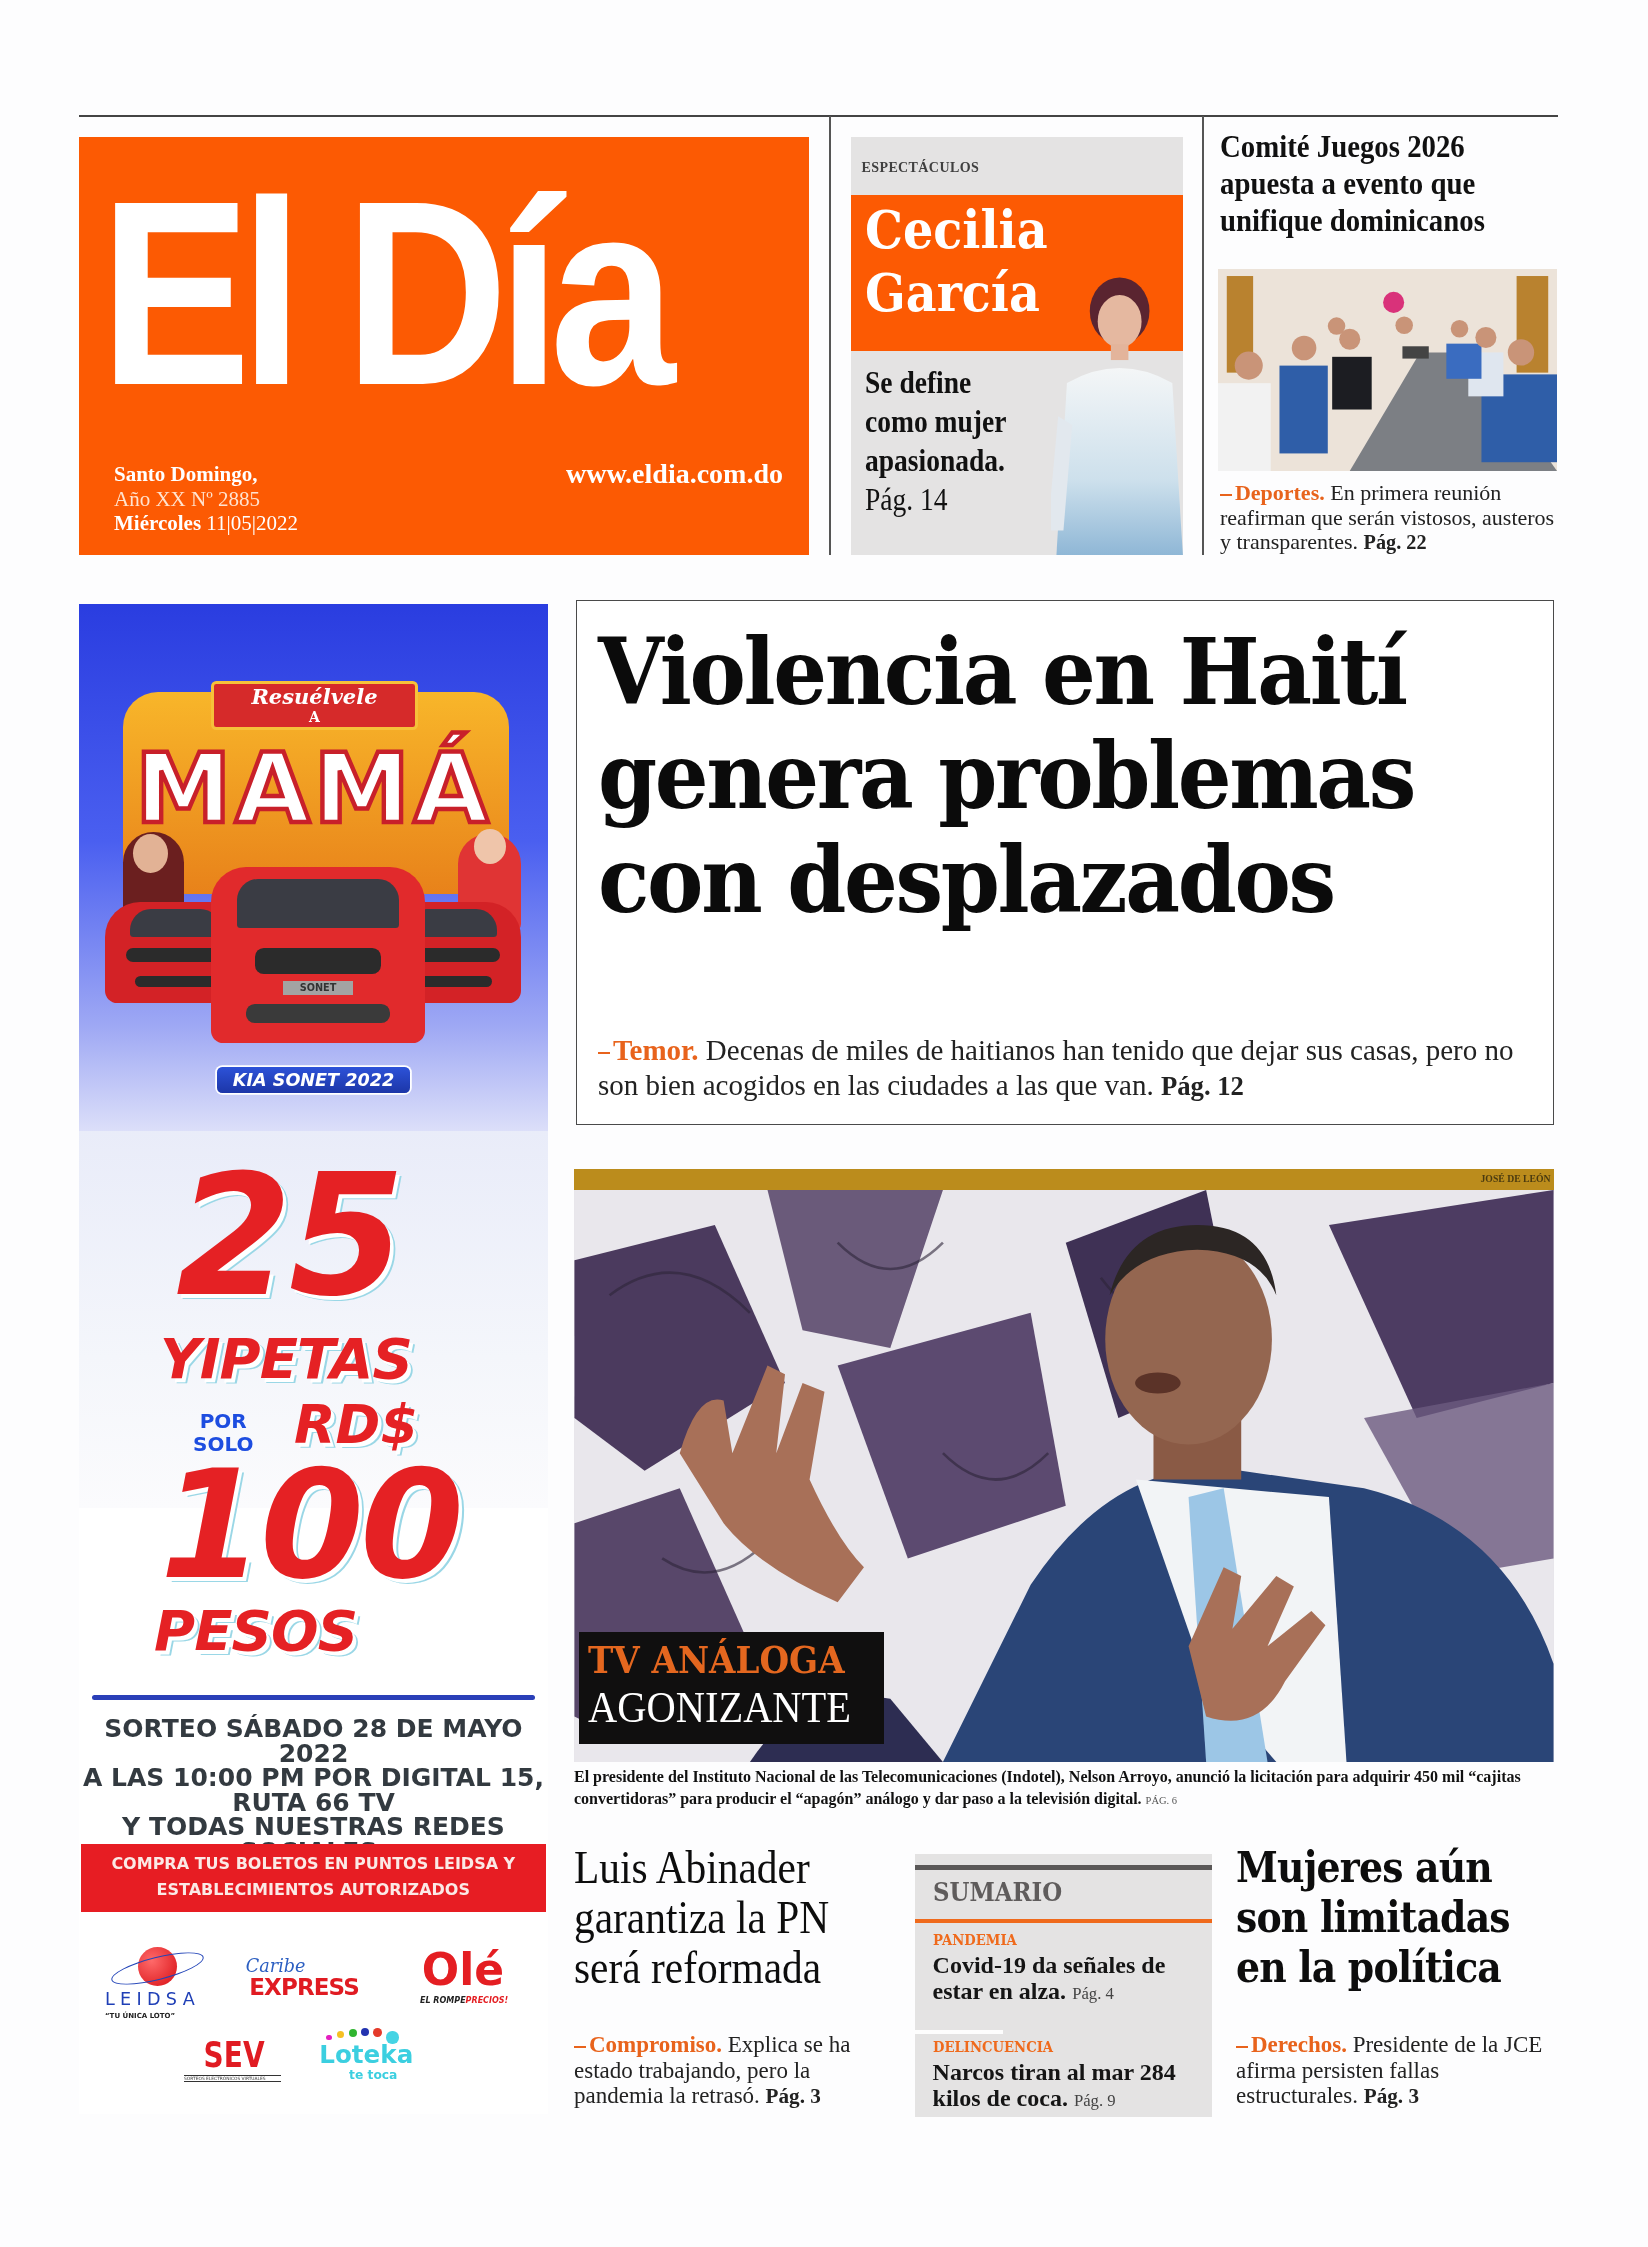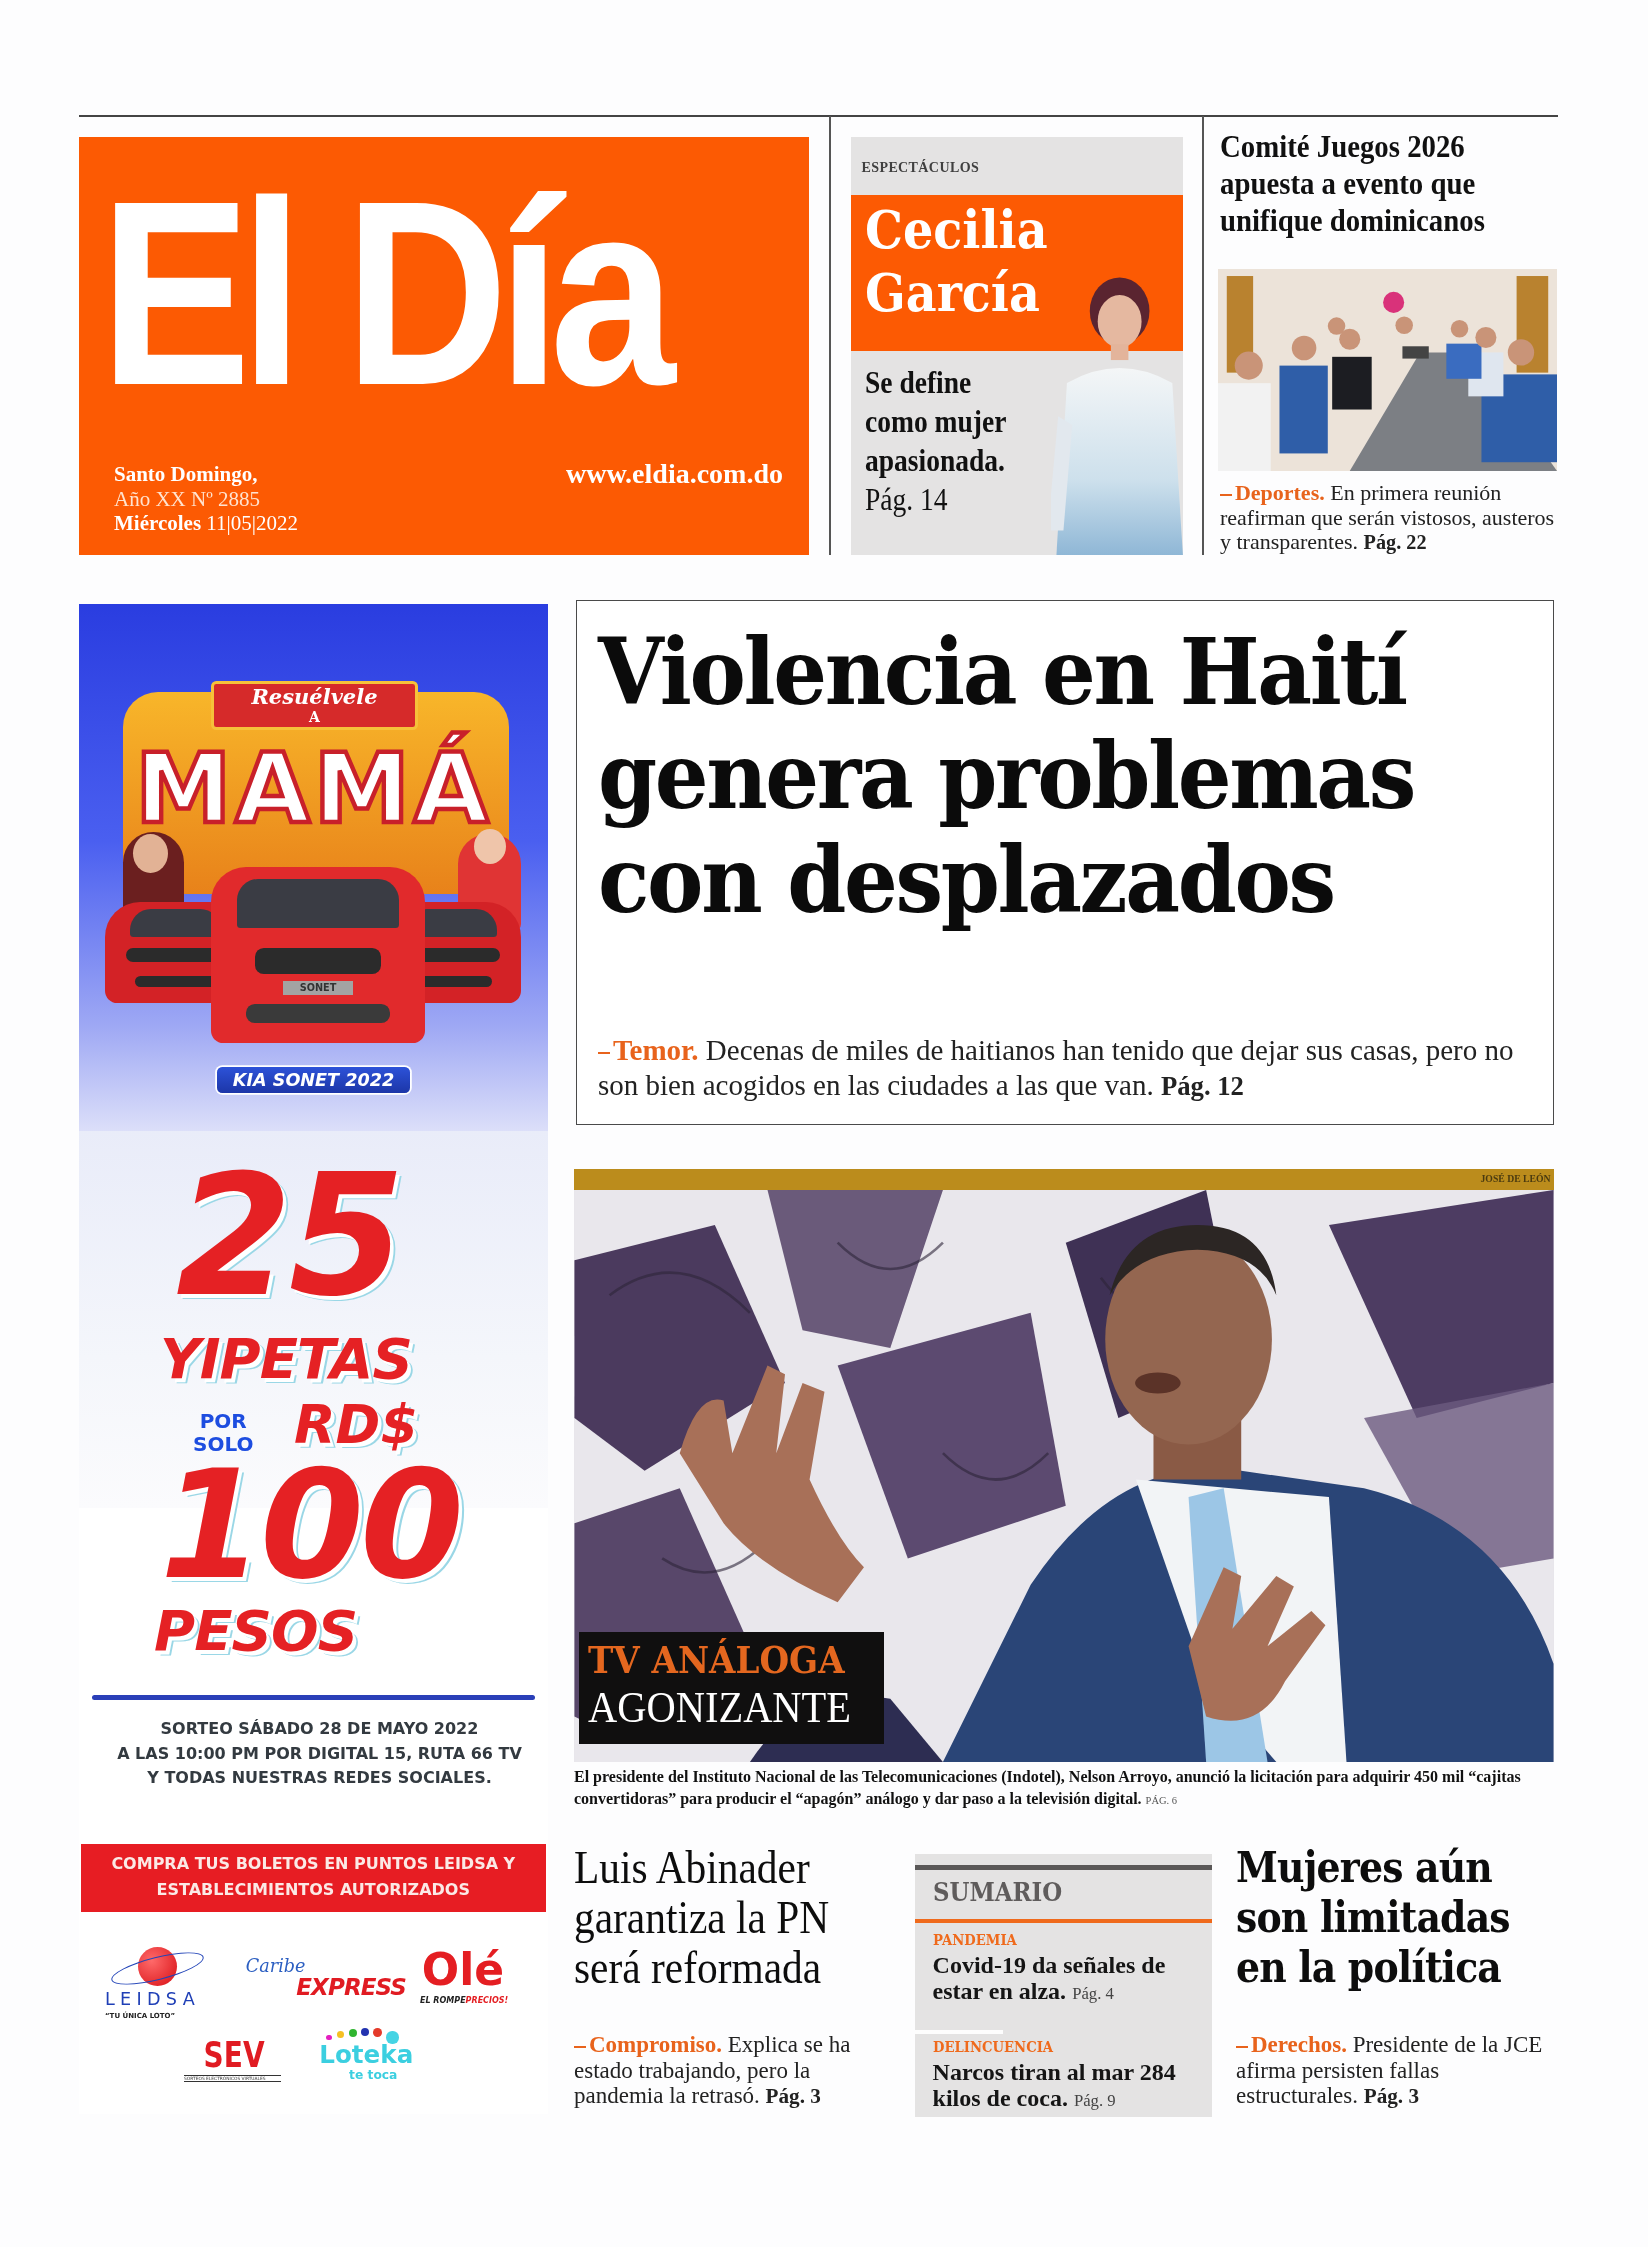--- a/index.html
+++ b/index.html
@@ -43,21 +43,21 @@
   .ad-banner { position: absolute; left: 132px; top: 77px; width: 207px; height: 49px; background: #d62a2a; border: 3.5px solid #f6c13a; border-radius: 5.3px; color: #fff; font-family: "DejaVu Serif", serif; font-style: italic; font-weight: bold; font-size: 21px; text-align: center; line-height: 26px; }
   .ad-banner small { display: block; font-size: 14px; line-height: 14px; font-style: normal; }
   .ad-mama { position: absolute; left: 53px; top: 132px; width: 363px; text-align: center; font-family: "DejaVu Sans", sans-serif; font-weight: bold; font-size: 97px; line-height: 105px; color: #fff; -webkit-text-stroke: 4.4px #c8202a; letter-spacing: 3.5px; }
   .car { position: absolute; background: #d32226; border-radius: 35px 35px 12.3px 12.3px; }
   .car .grill { position: absolute; background: #2b2b2b; border-radius: 8.8px; }
   .car .wind { position: absolute; background: #3a3c44; border-radius: 21px 21px 3.5px 3.5px; }
   .ad-model { position: absolute; left: 138px; top: 463px; width: 193px; height: 26px; background: linear-gradient(180deg,#2d52d8,#1c36a8); border-radius: 5.3px; color: #fff; font-family: "DejaVu Sans", sans-serif; font-weight: bold; font-style: italic; font-size: 17.6px; text-align: center; line-height: 26px; box-shadow: 0 0 0 1.8px #fff; }
   .ad-num { position: absolute; color: #e52124; font-family: "DejaVu Sans", sans-serif; font-weight: bold; font-style: italic; text-shadow: 3.5px 3.5px 0 #fff, 5.3px 5.3px 0 #9ad7e6; letter-spacing: -3.5px; }
   .ad-por { position: absolute; left: 114px; top: 806px; font-family: "DejaVu Sans", sans-serif; font-weight: bold; font-size: 20px; line-height: 23px; color: #1d4de0; text-align: center; }
   .ad-rule { position: absolute; left: 13px; top: 1091px; width: 443px; height: 5.3px; background: #2a3fb8; border-radius: 2.6px; }
-  .ad-sorteo { position: absolute; left: 0; top: 1113px; width: 469px; text-align: center; font-family: "DejaVu Sans", sans-serif; font-weight: bold; font-size: 16px; line-height: 24.6px; color: #333a40; margin-left: 6px; }
+  .ad-sorteo { position: absolute; left: 0; top: 1113px; width: 469px; text-align: center; font-family: "DejaVu Sans", sans-serif; font-weight: bold; font-size: 25px; line-height: 24.6px; color: #333a40; }
   .ad-redbar { position: absolute; left: 1.8px; top: 1240px; width: 465px; height: 68px; background: #e71d23; color: #fbe9e6; text-align: center; font-family: "DejaVu Sans", sans-serif; font-weight: bold; font-size: 16px; line-height: 26px; padding-top: 7px; }
   .logo-box { position: absolute; font-family: "DejaVu Sans", sans-serif; }
 
   
   .lead-box { left: 576px; top: 600px; width: 978px; height: 525px; border: 1.8px solid #4a4a4a; background: #fff; }
   .lead-title { position: absolute; left: 21px; top: 19.3px; font-family: "DejaVu Serif", serif; font-weight: bold; font-size: 91px; line-height: 104px; color: #0b0b0b; letter-spacing: -2.6px; transform: scaleX(0.93); transform-origin: left top; white-space: nowrap; }
   .lead-deck { position: absolute; left: 21px; top: 432px; width: 939px; font-family: "Liberation Serif", serif; font-size: 29px; line-height: 35px; color: #222; }
 
   
   .photo-band { left: 574px; top: 1169px; width: 980px; height: 21px; background: #bb8c1c; }
@@ -222,21 +222,21 @@
   </div>
 
   <div class="logo-box" style="left:26px; top:1341px; width:105px; height:79px;">
     <div style="position:absolute; left:33px; top:1.8px; width:39px; height:39px; border-radius:50%; background:radial-gradient(circle at 35% 35%, #ff6a6a, #d70d12);"></div>
     <div style="position:absolute; left:5.3px; top:12.3px; width:95px; height:23px; border:1.8px solid #2244b8; border-radius:50%; transform:rotate(-14deg);"></div>
     <div style="position:absolute; left:0; top:44px; width:105px; color:#1f3fb6; font-size:17.6px; letter-spacing:5.3px;">LEIDSA</div>
     <div style="position:absolute; left:0; top:67px; width:105px; color:#222; font-size:7px; font-weight:bold;">“TU ÚNICA LOTO”</div>
   </div>
   <div class="logo-box" style="left:158px; top:1352px; width:149px; height:53px;">
     <div style="position:absolute; left:8.8px; top:0; color:#2c5fc2; font-family:'DejaVu Serif',serif; font-style:italic; font-size:17.6px;">Caribe</div>
-    <div style="position:absolute; left:12.3px; top:17.6px; color:#e01b22; font-weight:bold; font-style:italic; font-size:23px; letter-spacing:-0.9px;margin-left:47px;">EXPRESS</div>
+    <div style="position:absolute; left:12.3px; top:17.6px; color:#e01b22; font-weight:bold; font-size:23px; letter-spacing:-0.9px;">EXPRESS</div>
   </div>
   <div class="logo-box" style="left:334px; top:1341px; width:105px; height:70px;">
     <div style="position:absolute; left:8.8px; top:0; color:#e41e22; font-weight:bold; font-size:44px; line-height:49px;">Olé</div>
     <div style="position:absolute; left:7px; top:51px; font-size:8px; font-weight:bold; font-style:italic;"><span style="color:#222;">EL ROMPE</span><span style="color:#e41e22;">PRECIOS!</span></div>
   </div>
   <div class="logo-box" style="left:105px; top:1431px; width:97px; height:53px;">
     <div style="position:absolute; left:12.3px; top:0; color:#e01b22; font-weight:bold; font-size:35px; line-height:40px; transform:scaleX(0.8);">SEV</div>
     <div style="position:absolute; left:0; top:40px; width:97px; border-top:0.9px solid #333; border-bottom:0.9px solid #333; font-size:4.4px; color:#333;">SORTEOS ELECTRÓNICOS VIRTUALES</div>
   </div>
   <div class="logo-box" style="left:235px; top:1422px; width:97px; height:61px;">

